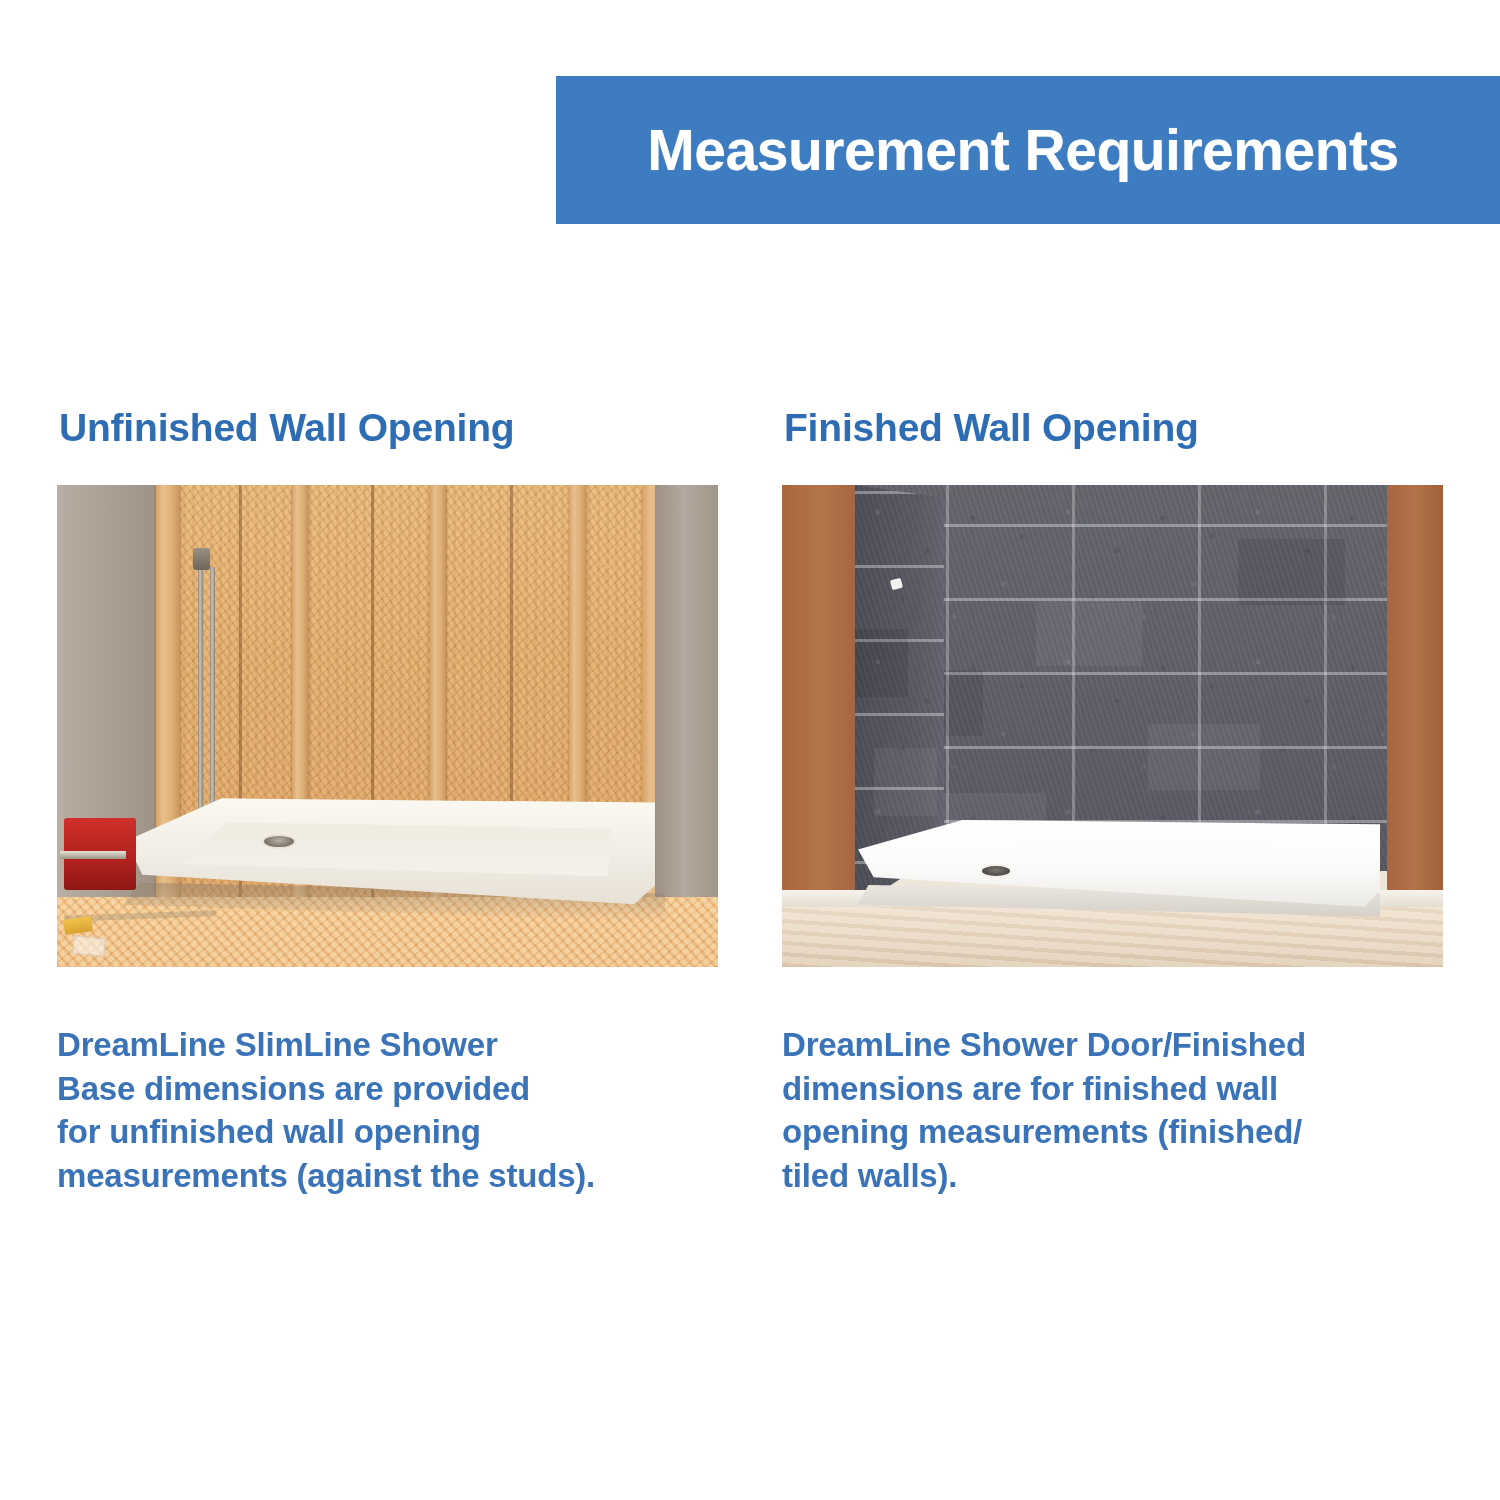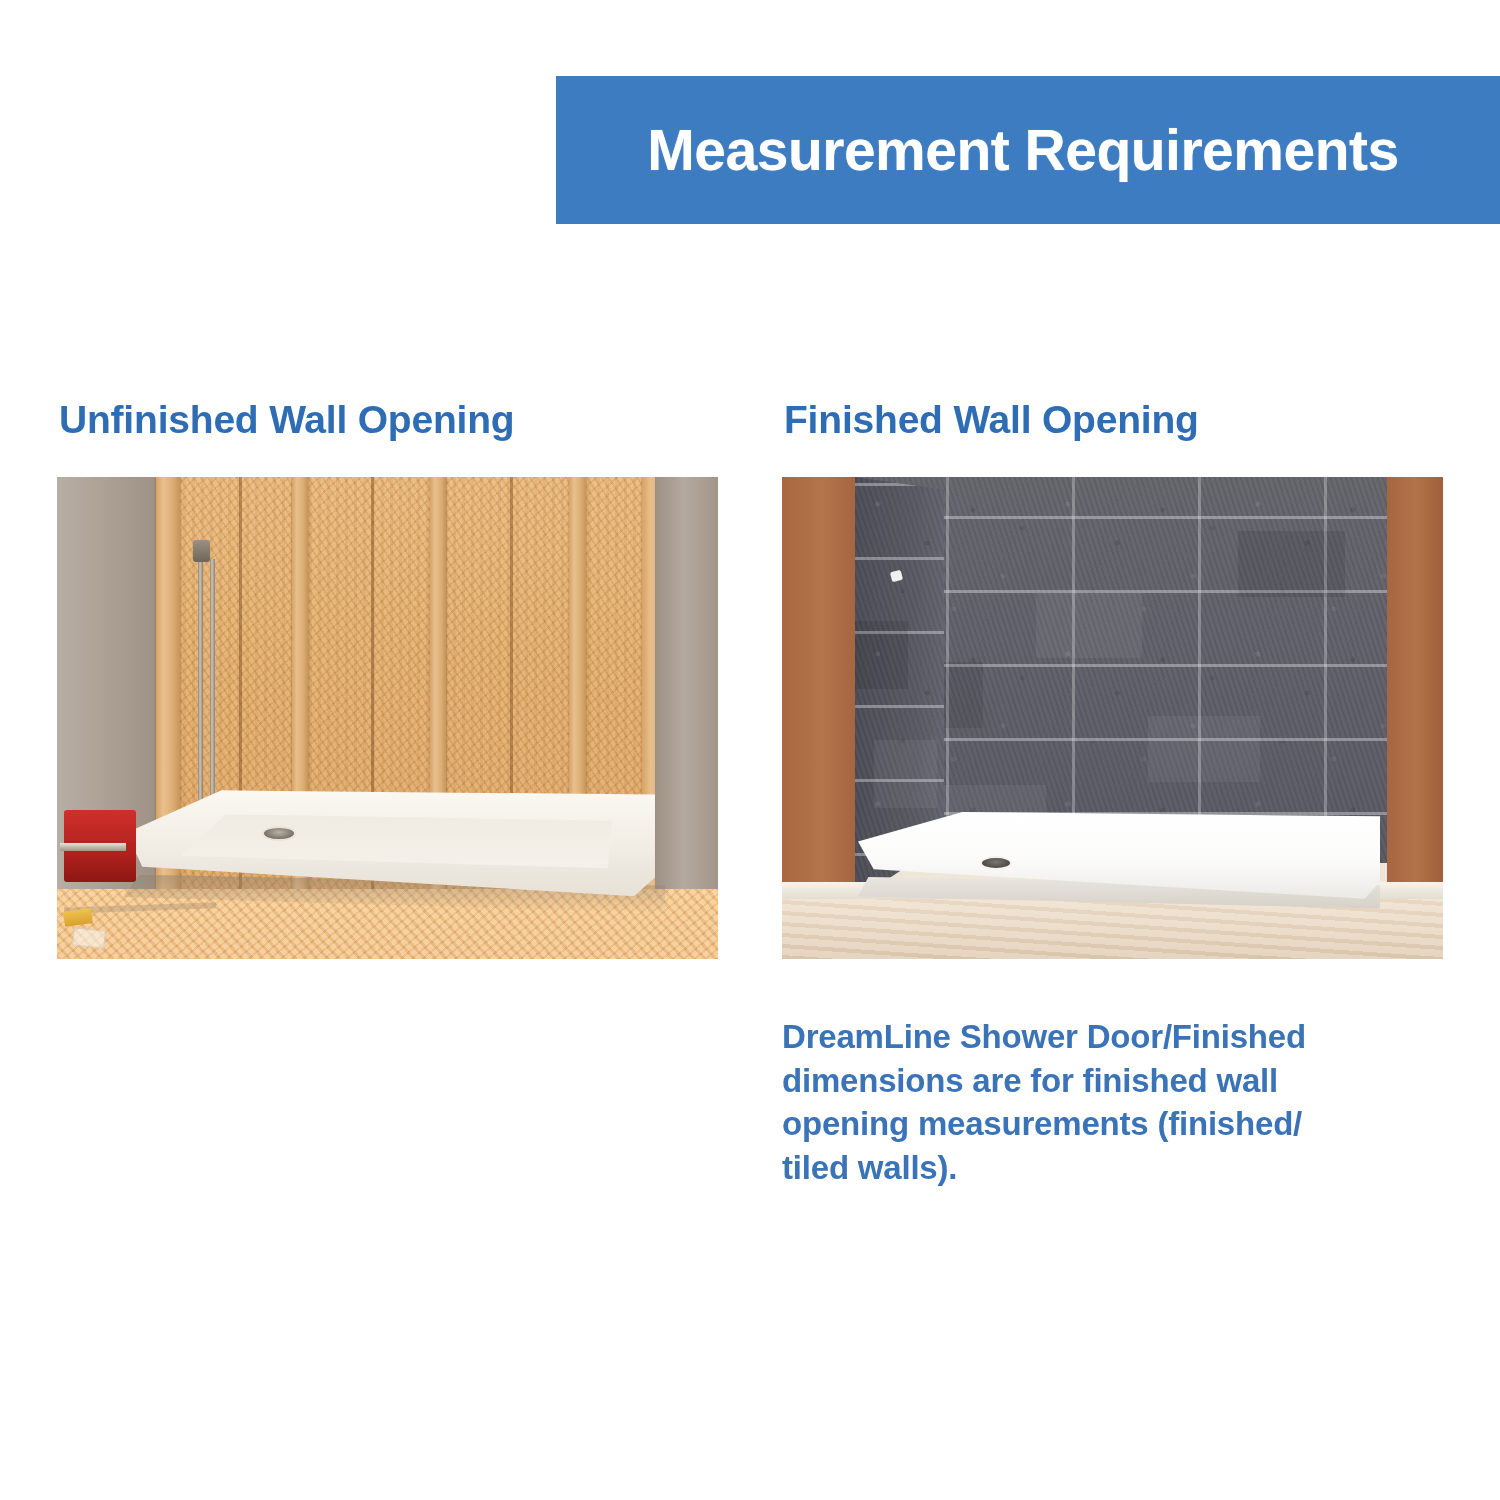--- a/index.html
+++ b/index.html
@@ -47,21 +47,21 @@
   }
   .panel-left  { left: 57px;  width: 662px; }
   .panel-right { left: 782px; width: 662px; }
 
   .panel-heading {
     color: #2e6db4;
     font-size: 39px;
     font-weight: bold;
     line-height: 1.0;
     letter-spacing: -0.2px;
-    margin: 0 0 38px 2px;
+    margin: 8px 0 38px 2px;
     white-space: nowrap;
     font-family: "Liberation Sans", sans-serif;
   }
 
   
   .photo {
     position: relative;
     width: 662px;
     height: 482px;
     overflow: hidden;
@@ -321,20 +321,24 @@
     <div class="uf-base-inner"></div>
     <div class="uf-drain"></div>
 
     <div class="uf-toolbox"></div>
     <div class="uf-toolbox-slot"></div>
     <div class="uf-trim"></div>
     <div class="uf-tape"></div>
     <div class="uf-scrap"></div>
   </div>
 
+  <div class="caption">DreamLine SlimLine Shower
+Base dimensions are provided
+for unfinished wall opening
+measurements (against the studs).</div>
 </div>
 
 <div class="panel panel-right">
 
   <div class="panel-heading">Finished Wall Opening</div>
 
   <div class="photo ph-finished">
 
     <div class="fin-wall-left"></div>
     <div class="fin-wall-right"></div>

